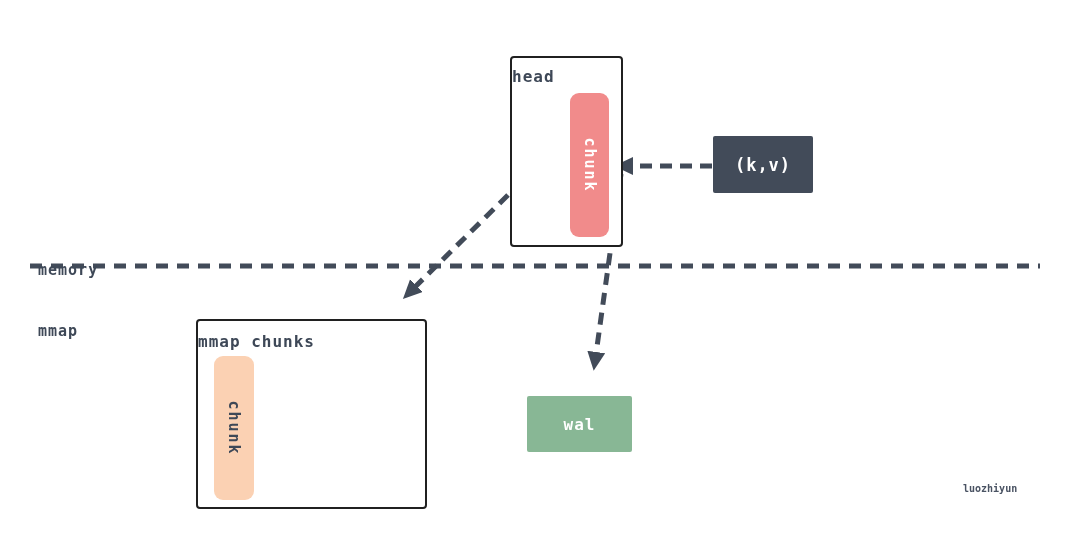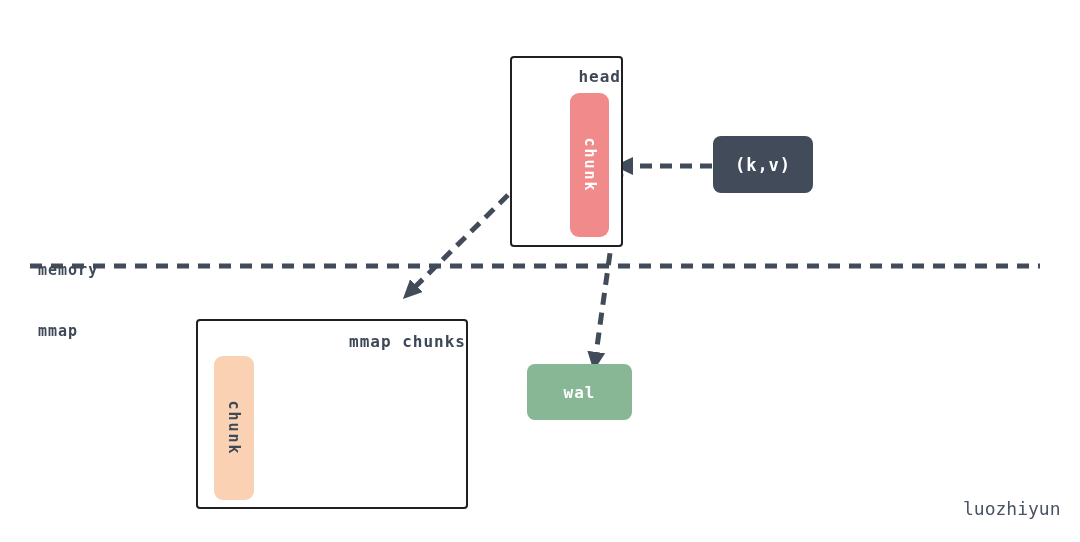--- a/index.html
+++ b/index.html
@@ -45,29 +45,29 @@
   .arrowhead-shape { fill: var(--slate); }
 
   .outlined-box {
     position: absolute;
     background: #ffffff;
     border: 2px solid var(--box-border);
     border-radius: 4px;
   }
   .box-title {
     width: 100%;
-    text-align: right;
+    text-align: left;
     font-weight: bold;
     font-size: 16px;
     color: var(--label);
     letter-spacing: 1px;
   }
   .head-box   { left: 510px; top: 56px;  width: 113px; height: 191px; }
   .head-box .box-title { margin-top: 9px; }
-  .mmap-box   { left: 196px; top: 319px; width: 272px; height: 190px; }
+  .mmap-box   { left: 196px; top: 319px; width: 231px; height: 190px; }
   .mmap-box .box-title { margin-top: 11px; }
 
   .chunk-bar {
     position: absolute;
     border-radius: 9px;
     display: flex;
     align-items: center;
     justify-content: center;
   }
   .chunk-bar .vert-label {
@@ -85,48 +85,48 @@
   .head-chunk .vert-label { color: #ffffff; }
   .mmap-chunk {
     left: 16px; top: 35px;
     width: 40px; height: 144px;
     background: var(--chunk-peach);
   }
   .mmap-chunk .vert-label { color: var(--label); }
 
   .solid-box {
     position: absolute;
-    border-radius: 8px;
+    border-radius: 2px;
     display: flex;
     align-items: center;
     justify-content: center;
     color: #ffffff;
     font-weight: bold;
     font-size: 17px;
     letter-spacing: 1px;
   }
   .kv-box  { left: 713px; top: 136px; width: 100px; height: 57px; background: var(--slate); }
-  .wal-box { left: 527px; top: 364px; width: 105px; height: 56px; background: var(--wal-green); font-size: 16px; }
+  .wal-box { left: 527px; top: 396px; width: 105px; height: 56px; background: var(--wal-green); font-size: 16px; }
 
   .region-label {
     position: absolute;
     font-weight: bold;
     font-size: 15px;
     color: var(--label);
     letter-spacing: 1px;
     margin-top: 32px;
   }
   .memory-label { left: 38px; top: 229px; }
   .disk-label   { left: 38px; top: 290px; }
 
   .watermark {
     position: absolute;
-    left: 963px; top: 498px;
-    font-weight: normal;
-    font-size: 18px;
+    left: 963px; top: 483px;
+    font-weight: bold;
+    font-size: 10px;
     color: var(--watermark);
   }
 </style>
 </head>
 <body>
 
 <div class="canvas">
 
   <svg class="overlay" viewBox="0 0 1080 542" xmlns="http://www.w3.org/2000/svg">
     <defs>

